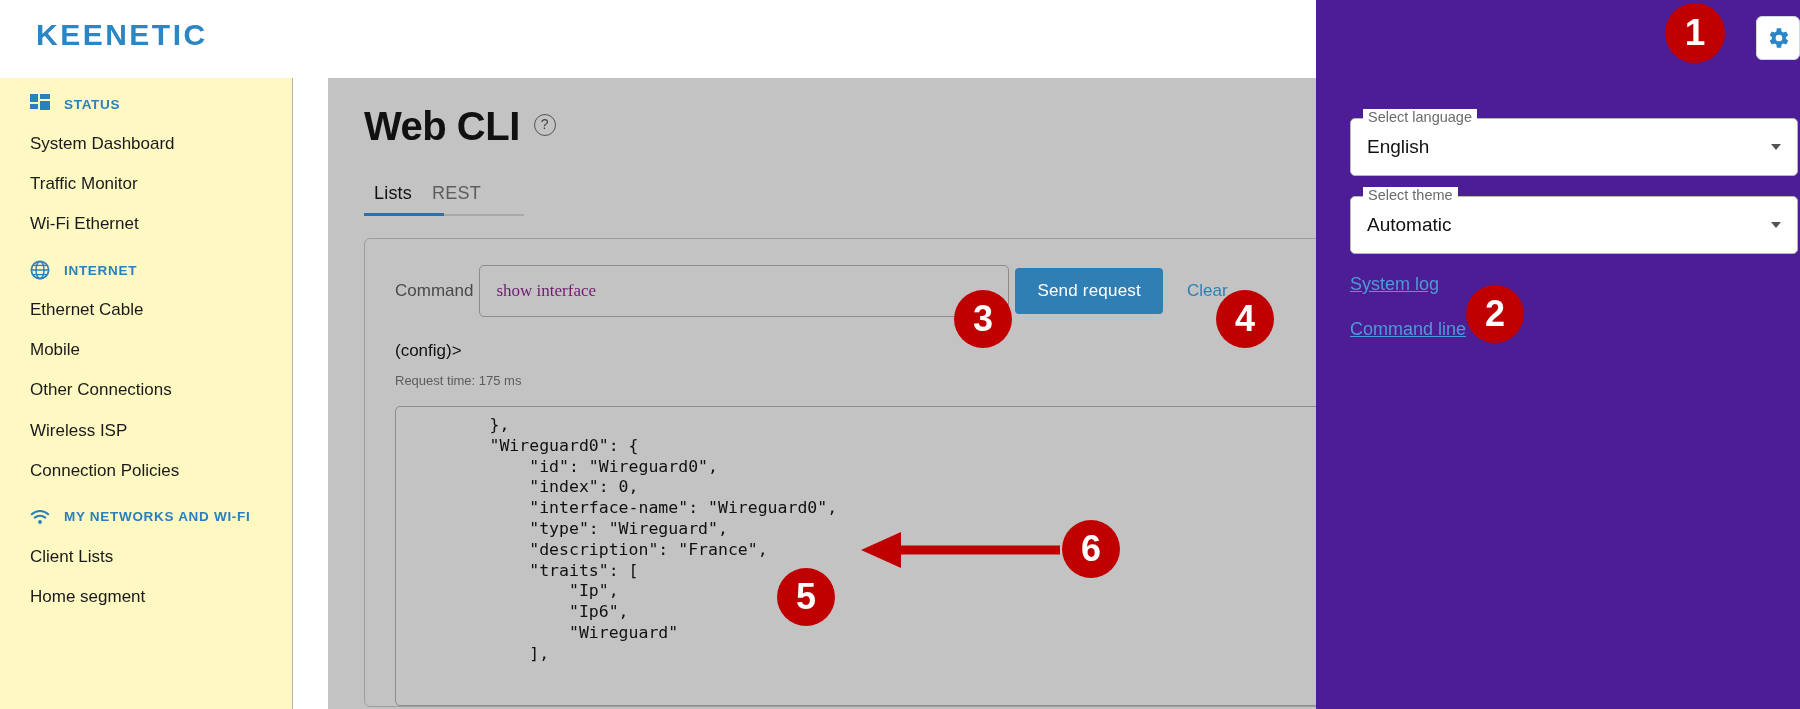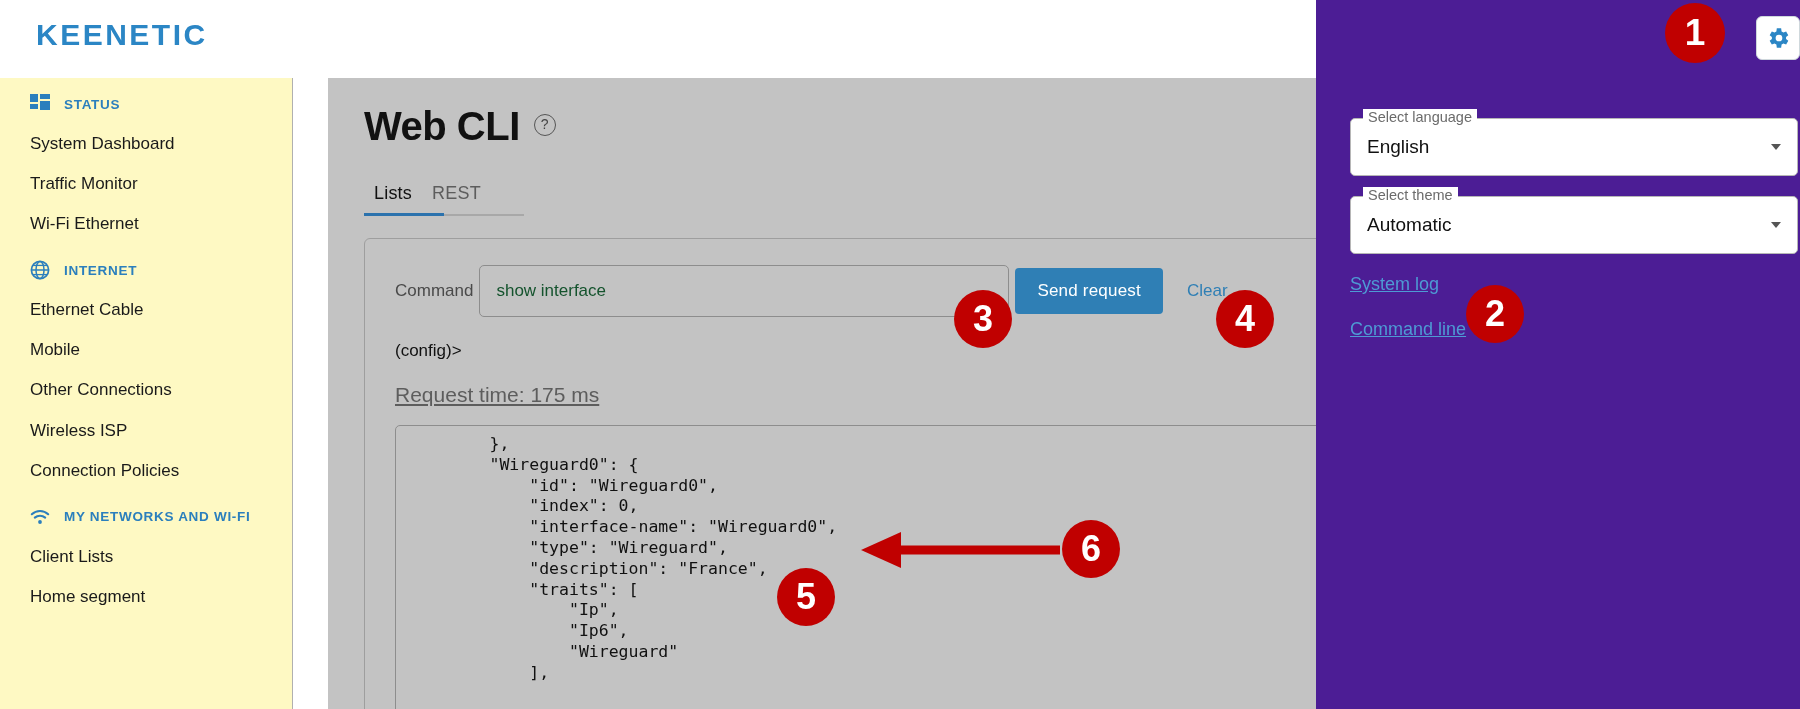--- a/index.html
+++ b/index.html
@@ -80,40 +80,40 @@
 
   .card {
     margin: 22px 0 0 36px; width: 1150px; min-height: 420px;
     border: 1px solid #9e9e9e; border-radius: 6px; background: #c3c3c3;
     padding: 26px 0 0 0;
   }
   .cmd-row { display: flex; align-items: center; padding-left: 30px; gap: 6px; }
   .cmd-label { font-size: 17px; color: #4a4a4a; }
   .cmd-input {
     width: 530px; height: 52px; border: 1px solid #8d8d8d; border-radius: 5px;
-    background: transparent; font-size: 17px; color: #14532d;
-    padding: 0 16px; font-family: Liberation Sans, sans-serif;
+    background: transparent; font-size: 17px; color: #701a75;
+    padding: 0 16px; font-family: Liberation Serif, serif;
   }
   .btn-send {
     height: 46px; padding: 0 22px; background: #2f7fb5; border: none;
     color: #fff; font-size: 17px; border-radius: 4px; cursor: pointer;
     letter-spacing: .2px;
   }
   .btn-clear {
     height: 46px; padding: 0 18px; background: transparent; border: none;
     color: #2f7fb5; font-size: 17px; cursor: pointer;
   }
 
   .prompt {
     padding-left: 30px; margin-top: 24px;
     font-size: 17px; color: #111; font-family: "Liberation Sans", sans-serif;
   }
   .req-time {
-    padding-left: 30px; margin-top: 22px;
-    font-size: 21px; color: #5d5d5d; text-decoration: underline;
+    padding-left: 30px; margin-top: 12px;
+    font-size: 13px; color: #5d5d5d;
   }
   .output {
     margin: 18px 0 0 30px; width: 1090px; height: 300px;
     border: 1px solid #8d8d8d; border-radius: 5px;
     background: transparent; overflow: hidden;
     padding: 8px 0 0 0;
   }
   .output pre {
     font-family: "DejaVu Sans Mono", monospace;
     font-size: 16.5px; line-height: 20.8px; color: #111;

